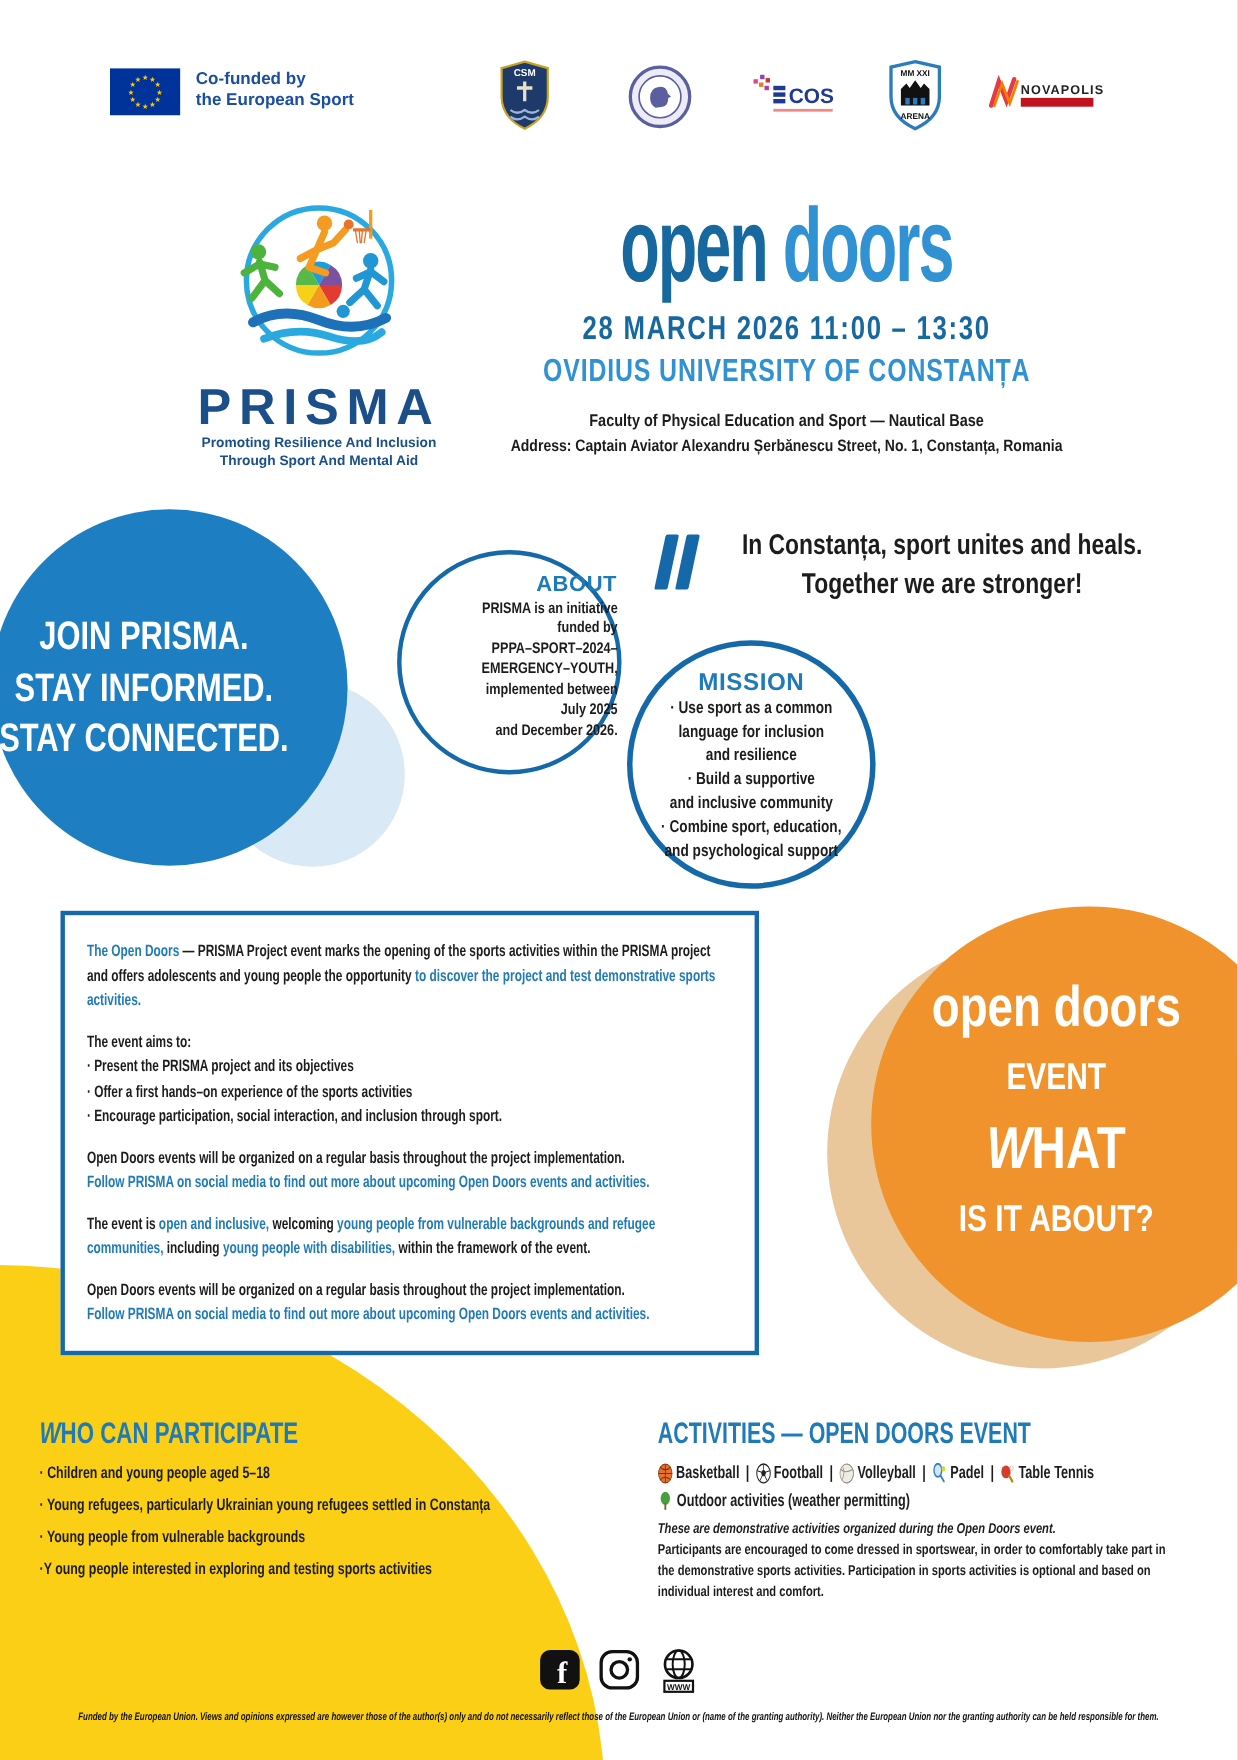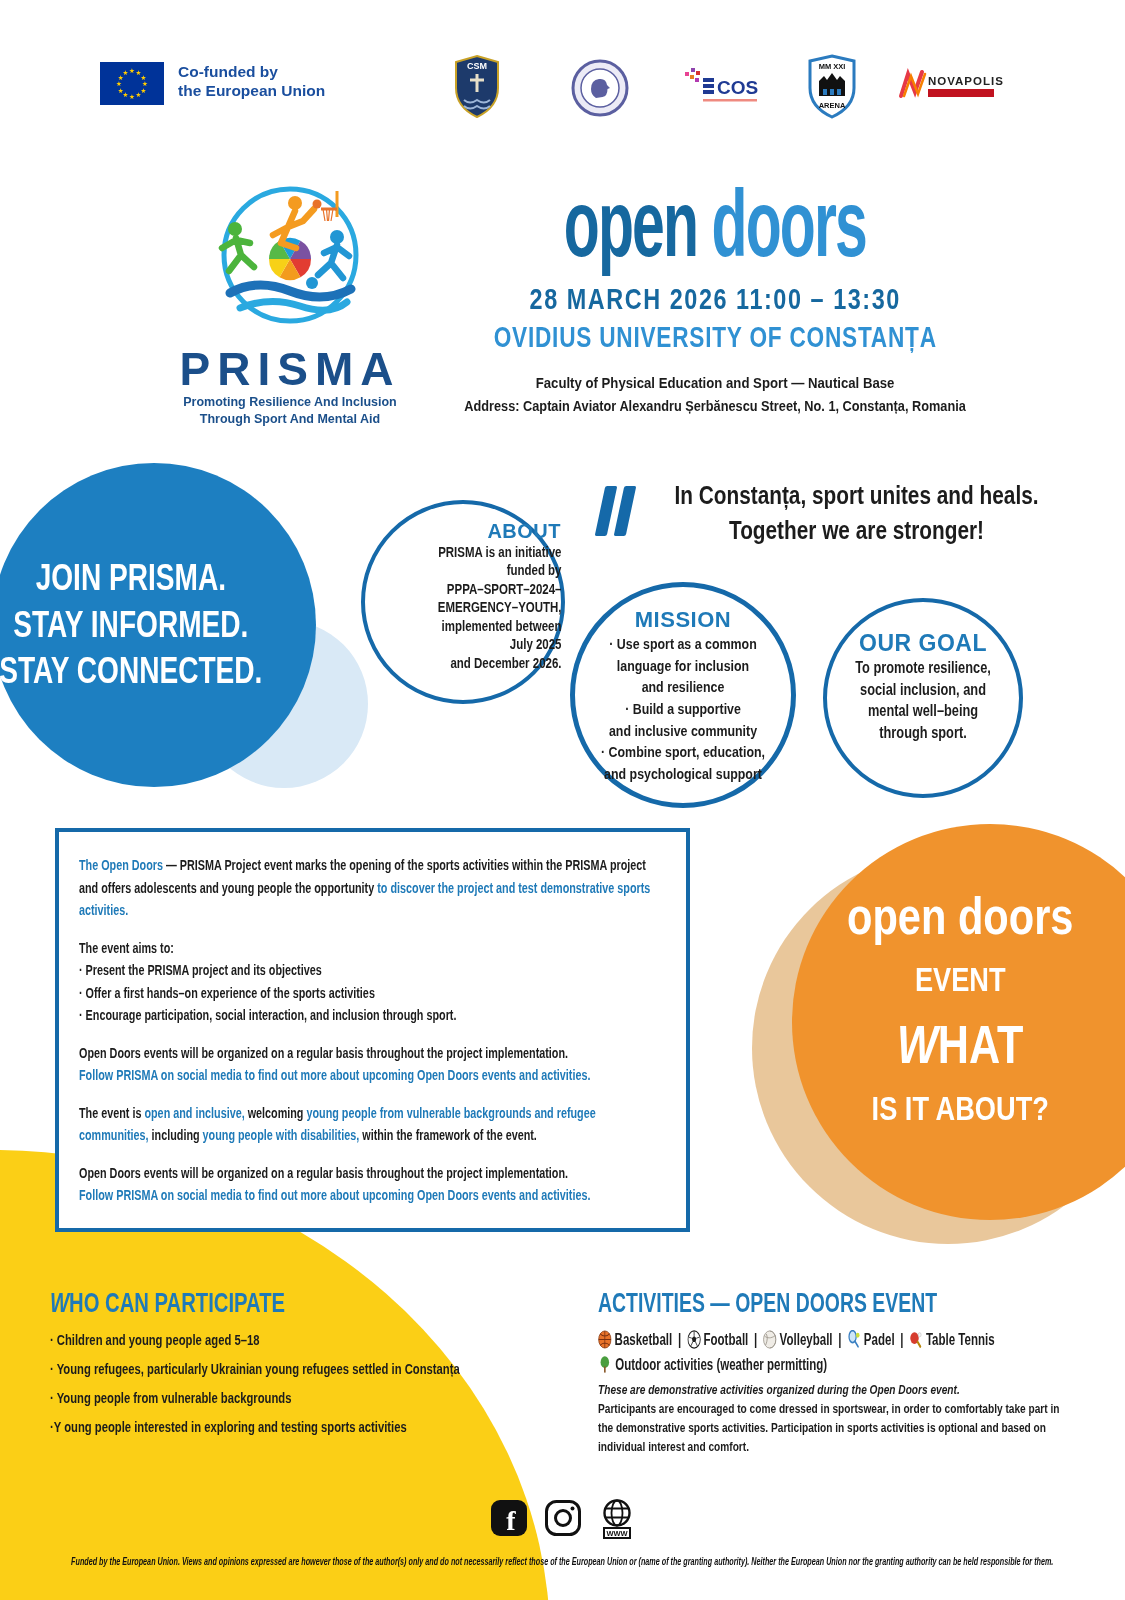--- a/index.html
+++ b/index.html
@@ -49,21 +49,21 @@
         <text x="32" y="37">★</text>
           <text x="25.5" y="35.3">★</text>
           <text x="20.7" y="30.5">★</text>
         <text x="19" y="24">★</text>
           <text x="20.7" y="17.5">★</text>
           <text x="25.5" y="12.7">★</text>
       </g>
     </svg>
     <div class="eu-text">
       <div>Co-funded by</div>
-      <div>the European Union</div>
+      <div>the European Sport</div>
     </div>
   </div>
 
   <svg class="abs" style="left:452px;top:54px;" width="50" height="66" viewBox="0 0 50 66">
     <path d="M25 2 L46 8 V34 Q46 53 25 63 Q4 53 4 34 V8 Z" fill="#1d3a6b" stroke="#c9a227" stroke-width="2"></path>
     <text x="25" y="15" font-size="9" font-weight="bold" fill="#fff" text-anchor="middle">CSM</text>
     <path d="M25 20 v18 M18 26 h14" stroke="#e7dfc8" stroke-width="3" fill="none"></path>
     <path d="M12 46 q6 5 13 0 q7 5 13 0 M12 52 q6 5 13 0 q7 5 13 0" stroke="#9db6d8" stroke-width="2" fill="none"></path>
   </svg>
 
@@ -194,29 +194,20 @@
       <div>· Use sport as a common</div>
       <div>language for inclusion</div>
       <div>and resilience</div>
       <div>· Build a supportive</div>
       <div>and inclusive community</div>
       <div>· Combine sport, education,</div>
       <div>and psychological support</div>
     </div>
   </div>
 
-  <div class="abs ring" style="left:823px;top:598px;width:200px;height:200px;z-index:2;">
-    <h3 style="font-size:23px;margin-top:28px;">OUR GOAL</h3>
-    <div class="sqzc lines b" style="--s:.8;font-size:16px;line-height:1.35;">
-      <div>To promote resilience,</div>
-      <div>social inclusion, and</div>
-      <div>mental well–being</div>
-      <div>through sport.</div>
-    </div>
-  </div>
 
   <div class="abs circle" style="left:-570px;top:1150px;width:1120px;height:980px;background:var(--yellow,#fbcf16);z-index:1;"></div>
 
   <div class="abs" style="left:55px;top:828px;width:635px;height:404px;background:#fff;border:4px solid var(--border-blue,#1569a9);box-sizing:border-box;padding:22px 20px;z-index:2;">
     <div class="sqz" style="--s:.72;">
       <p class="bx"><span class="blu">The Open Doors</span><span> — PRISMA Project event marks the opening of the sports activities within the PRISMA project and offers adolescents and young people the opportunity </span><span class="blu">to discover the project and test demonstrative sports activities.</span></p>
       <p class="bx">
         <span style="display:block;">The event aims to:</span>
         <span style="display:block;">· Present the PRISMA project and its objectives</span>
         <span style="display:block;">· Offer a first hands–on experience of the sports activities</span>
@@ -236,21 +227,21 @@
 
   <div class="abs circle" style="left:752px;top:852px;width:392px;height:392px;background:var(--tan,#e9c79b);z-index:1;"></div>
   <div class="abs circle" style="left:792px;top:824px;width:396px;height:396px;background:var(--orange,#f0932d);z-index:2;"></div>
   <div class="abs" style="left:795px;top:886px;width:330px;text-align:center;z-index:3;color:#fff;display:flex;flex-direction:column;gap:14px;">
     <div class="sqzc nw xb" style="--s:.8;font-size:52px;">open doors</div>
     <div class="sqzc nw xb" style="--s:.8;font-size:34px;">EVENT</div>
     <div class="sqzc nw xb fl-italic" style="--s:.8;font-size:54px;">WHAT</div>
     <div class="sqzc nw xb" style="--s:.8;font-size:34px;">IS IT ABOUT?</div>
   </div>
 
-  <div class="abs" style="left:50px;top:1288px;width:700px;z-index:3;">
+  <div class="abs" style="left:36px;top:1288px;width:700px;z-index:3;">
     <div class="sqz nw xb fl-italic" style="--s:.75;font-size:27px;color:var(--blue-mid,#1f7ab8);">WHO CAN PARTICIPATE</div>
     <div class="sqz bullet-list b" style="--s:.75;font-size:15px;line-height:1.93;margin-top:7px;">
       <div>· Children and young people aged 5–18</div>
       <div>· Young refugees, particularly Ukrainian young refugees settled in Constanța</div>
       <div>· Young people from vulnerable backgrounds</div>
       <div>·Y oung people interested in exploring and testing sports activities</div>
     </div>
   </div>
 
   <div class="abs" style="left:598px;top:1288px;width:470px;z-index:3;">

